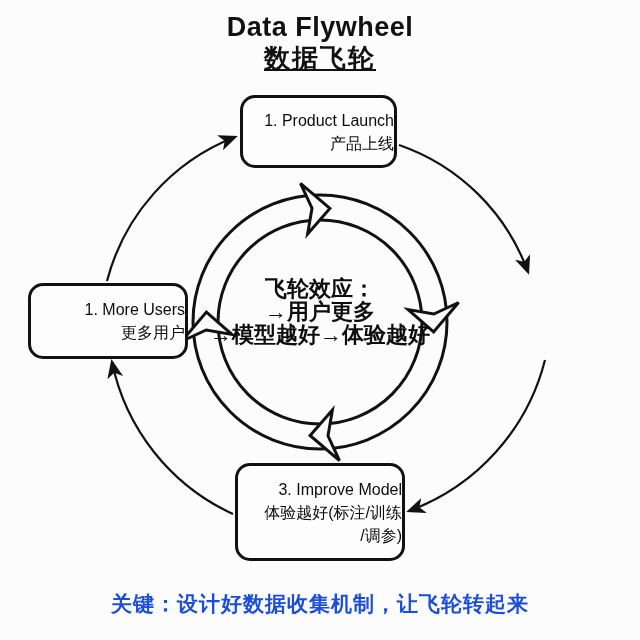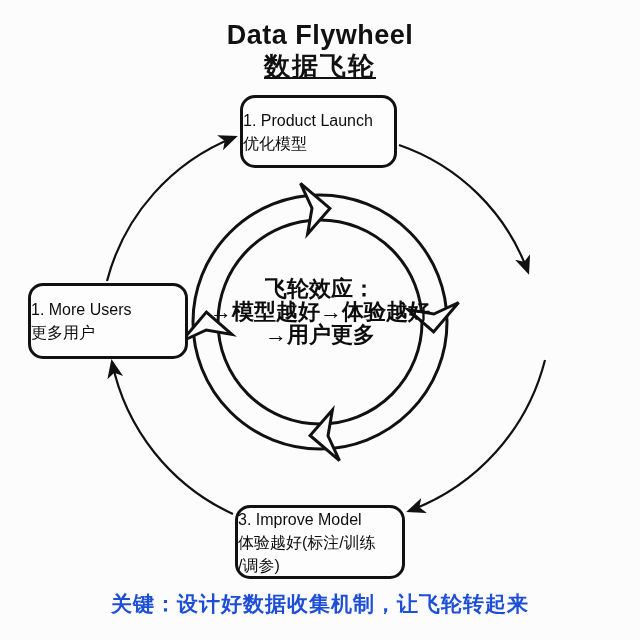--- a/index.html
+++ b/index.html
@@ -10,50 +10,50 @@
   .canvas {
     position: relative;
     width: 640px;
     height: 640px;
     background: #fcfcfc;
     color: #111111;
     overflow: hidden;
   }
   .titleblock {
     position: absolute;
-    top: 20px; left: 0;
+    top: 12px; left: 0;
     width: 640px;
     text-align: center;
     font-weight: bold;
     line-height: 31px;
   }
   .titleblock .t-en { font-size: 27px; letter-spacing: 0.5px; }
   .titleblock .t-zh { font-size: 26px; letter-spacing: 2px; text-decoration: underline; }
   svg.layer {
     position: absolute;
     top: 0; left: 0;
   }
   .node {
     position: absolute;
     box-sizing: border-box;
     border: 3.5px solid #111111;
     border-radius: 15px;
     background: #fdfdfd;
     display: flex;
     flex-direction: column;
-    align-items: flex-start;
+    align-items: flex-end;
     justify-content: center;
     text-align: center;
     font-size: 16px;
     line-height: 23px;
     color: #0d0d0d;
   }
   .node-top    { left: 240px; top: 95px;  width: 157px; height: 73px; }
   .node-right  { left: 463px; top: 280px; width: 167px; height: 78px; }
-  .node-bottom { left: 235px; top: 505px; width: 170px; height: 74px; }
+  .node-bottom { left: 235px; top: 463px; width: 170px; height: 98px; }
   .node-left   { left: 28px;  top: 283px; width: 160px; height: 76px; }
   .center-text {
     position: absolute;
     left: 160px; top: 277px;
     width: 320px;
     text-align: center;
     font-size: 22px;
     font-weight: bold;
     line-height: 23px;
     color: #0d0d0d;
@@ -95,36 +95,36 @@
              M 218 322 a 102 102 0 1 1 204 0 a 102 102 0 1 1 -204 0" fill="#fcfcfc" fill-rule="evenodd" stroke="#111111" stroke-width="3"></path>
 
     <path d="M 300.5 183.4 L 329.9 208.4 L 307.6 233.9 L 312.0 208.2 Z" fill="#fcfcfc" stroke="#111111" stroke-width="3" stroke-linejoin="miter"></path>
     <path d="M 458.6 302.5 L 433.6 331.9 L 408.1 309.6 L 433.8 314.0 Z" fill="#fcfcfc" stroke="#111111" stroke-width="3" stroke-linejoin="miter"></path>
     <path d="M 339.5 460.6 L 310.1 435.5 L 332.4 410.1 L 328.0 435.8 Z" fill="#fcfcfc" stroke="#111111" stroke-width="3" stroke-linejoin="miter"></path>
     <path d="M 181.4 341.5 L 206.4 312.1 L 231.9 334.4 L 206.2 330.0 Z" fill="#fcfcfc" stroke="#111111" stroke-width="3" stroke-linejoin="miter"></path>
   </svg>
 
   <div class="node node-top">
     <div>1. Product Launch</div>
-    <div>优化模型</div>
+    <div>产品上线</div>
   </div>
 
 
   <div class="node node-bottom">
     <div>3. Improve Model</div>
     <div>体验越好(标注/训练</div>
     <div>/调参)</div>
   </div>
 
   <div class="node node-left">
     <div>1. More Users</div>
     <div>更多用户</div>
   </div>
 
   <div class="center-text">
     <div>飞轮效应：</div>
+    <div>→用户更多</div>
     <div>→模型越好→体验越好</div>
-    <div>→用户更多</div>
   </div>
 
   <div class="caption">关键：设计好数据收集机制，让飞轮转起来</div>
 
 </div>
 
 </body></html>

